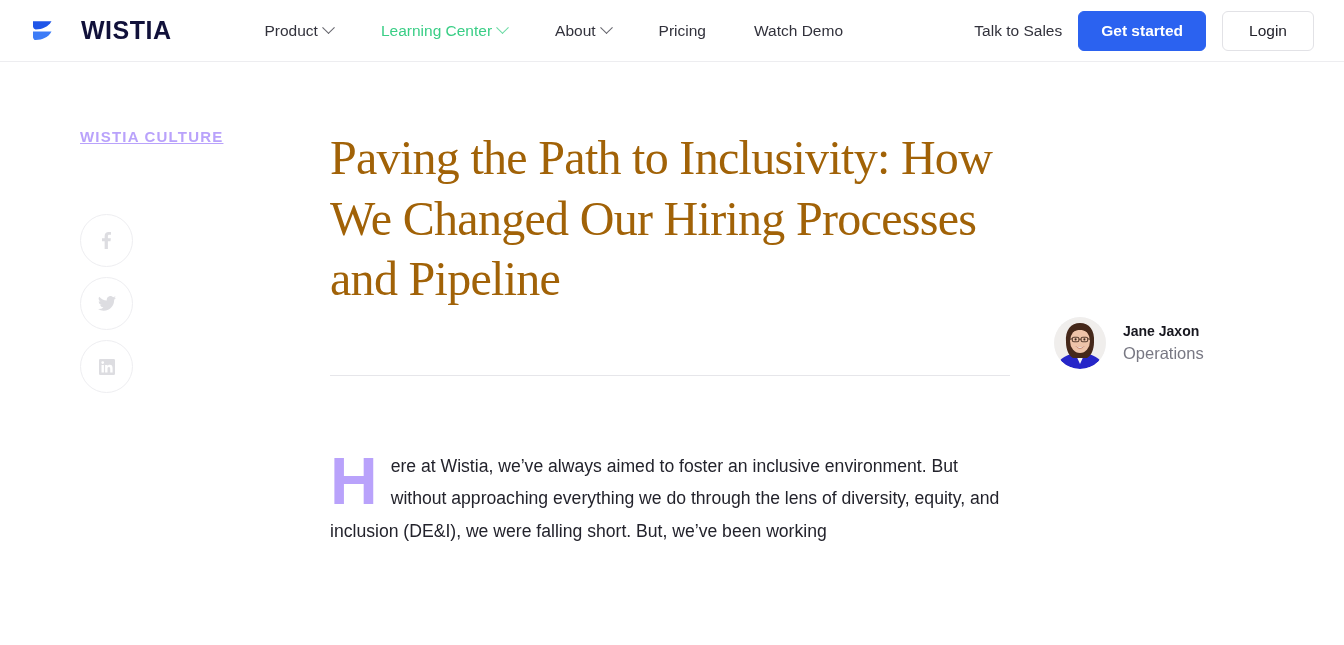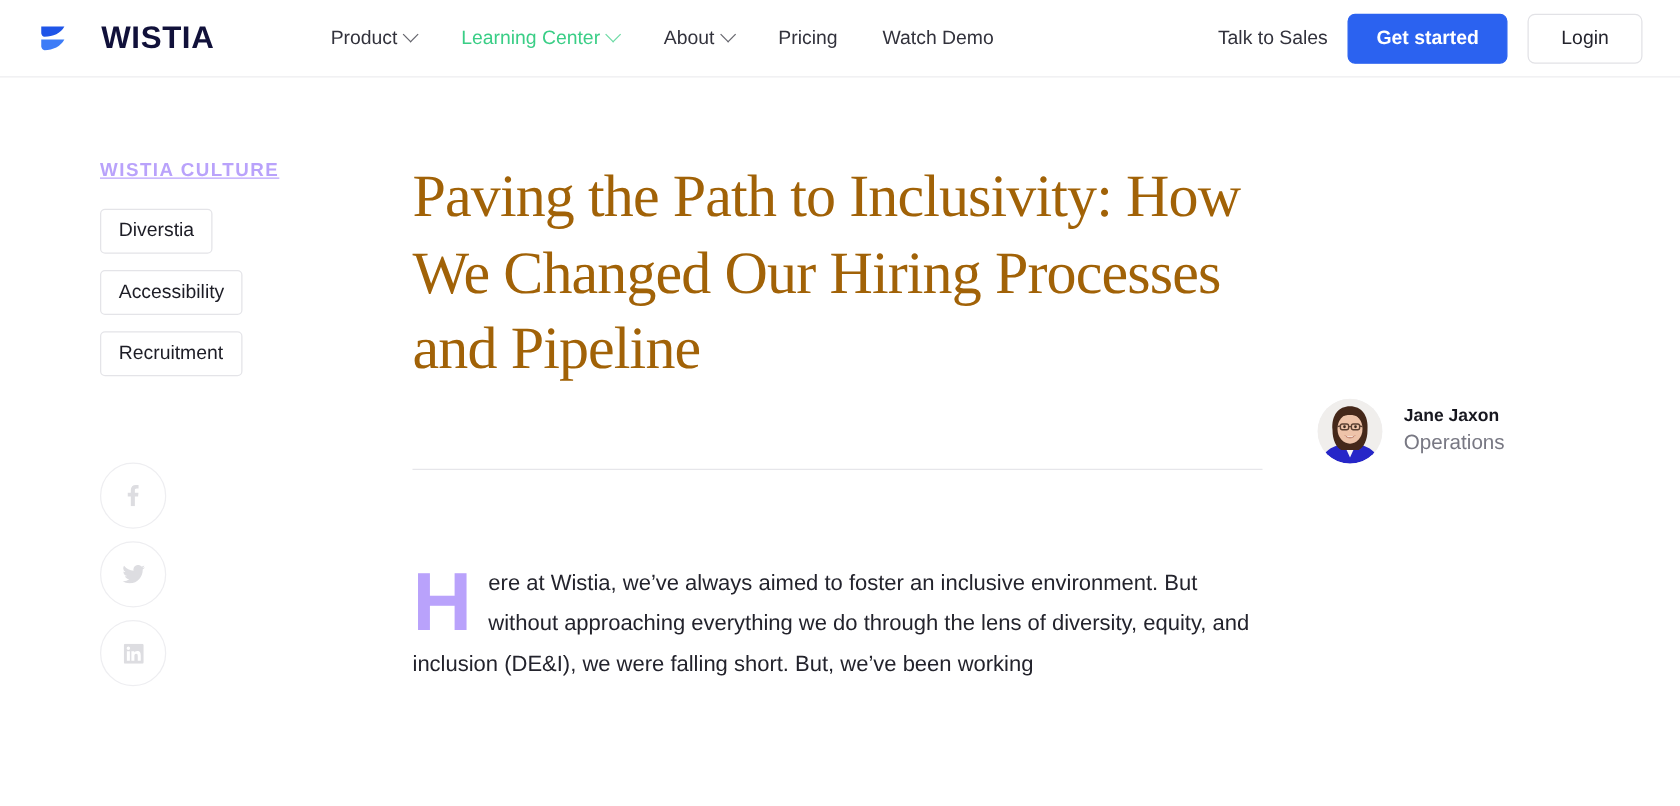--- a/index.html
+++ b/index.html
@@ -35,21 +35,21 @@
     font-size: 25px;
     font-weight: 700;
     letter-spacing: 0.5px;
     color: #11113a;
     line-height: 1;
   }
 
   .main-nav {
     display: flex;
     align-items: flex-end;
-    gap: 0px;
+    gap: 12px;
     margin-left: 75px;
   }
   .nav-item {
     display: flex;
     align-items: center;
     gap: 6px;
     font-size: 15.5px;
     color: #32323c;
     padding: 8px 18px;
     cursor: pointer;
@@ -247,25 +247,20 @@
     <button class="btn btn-primary">Get started</button>
     <button class="btn btn-login">Login</button>
   </div>
 </header>
 
 <div class="page">
 
   <aside class="sidebar">
     <div class="kicker">WISTIA CULTURE</div>
 
-    <div class="tag-list">
-      <span class="tag">Diverstia</span>
-      <span class="tag">Accessibility</span>
-      <span class="tag">Recruitment</span>
-    </div>
 
     <div class="social-list">
       <div class="social-btn">
         <svg width="9" height="17" viewBox="0 0 9 17">
           <path d="M5.9 17V9.2h2.6l.4-3H5.9V4.3c0-.9.24-1.5 1.53-1.5H9V.12C8.72.08 7.75 0 6.62 0 4.26 0 2.65 1.44 2.65 4.08V6.2H0v3h2.65V17z"></path>
         </svg>
       </div>
       <div class="social-btn">
         <svg width="18" height="15" viewBox="0 0 18 15">
           <path d="M18 1.78a7.3 7.3 0 0 1-2.12.58A3.7 3.7 0 0 0 17.5.32a7.4 7.4 0 0 1-2.35.9A3.69 3.69 0 0 0 8.86 4.6 10.47 10.47 0 0 1 1.25.68a3.69 3.69 0 0 0 1.14 4.92 3.66 3.66 0 0 1-1.67-.46v.05a3.69 3.69 0 0 0 2.96 3.61 3.7 3.7 0 0 1-1.67.07 3.69 3.69 0 0 0 3.45 2.56A7.41 7.41 0 0 1 0 13a10.44 10.44 0 0 0 5.66 1.66c6.79 0 10.5-5.62 10.5-10.5l-.01-.48A7.5 7.5 0 0 0 18 1.78z"></path>

